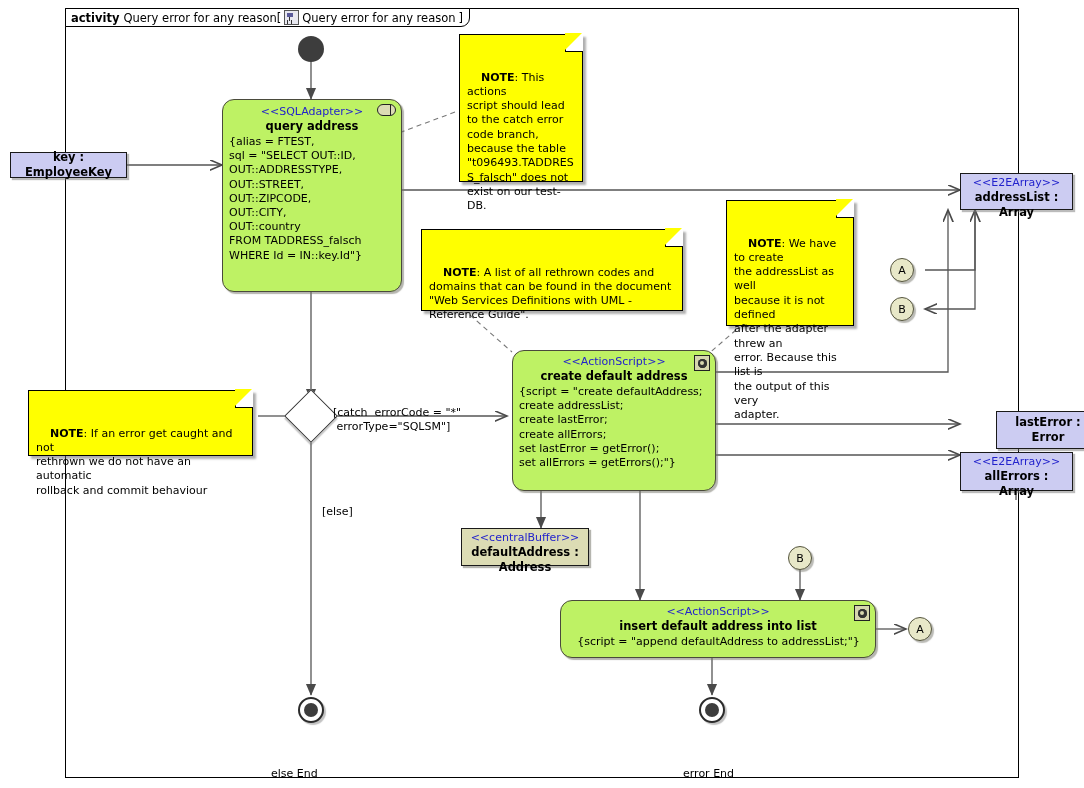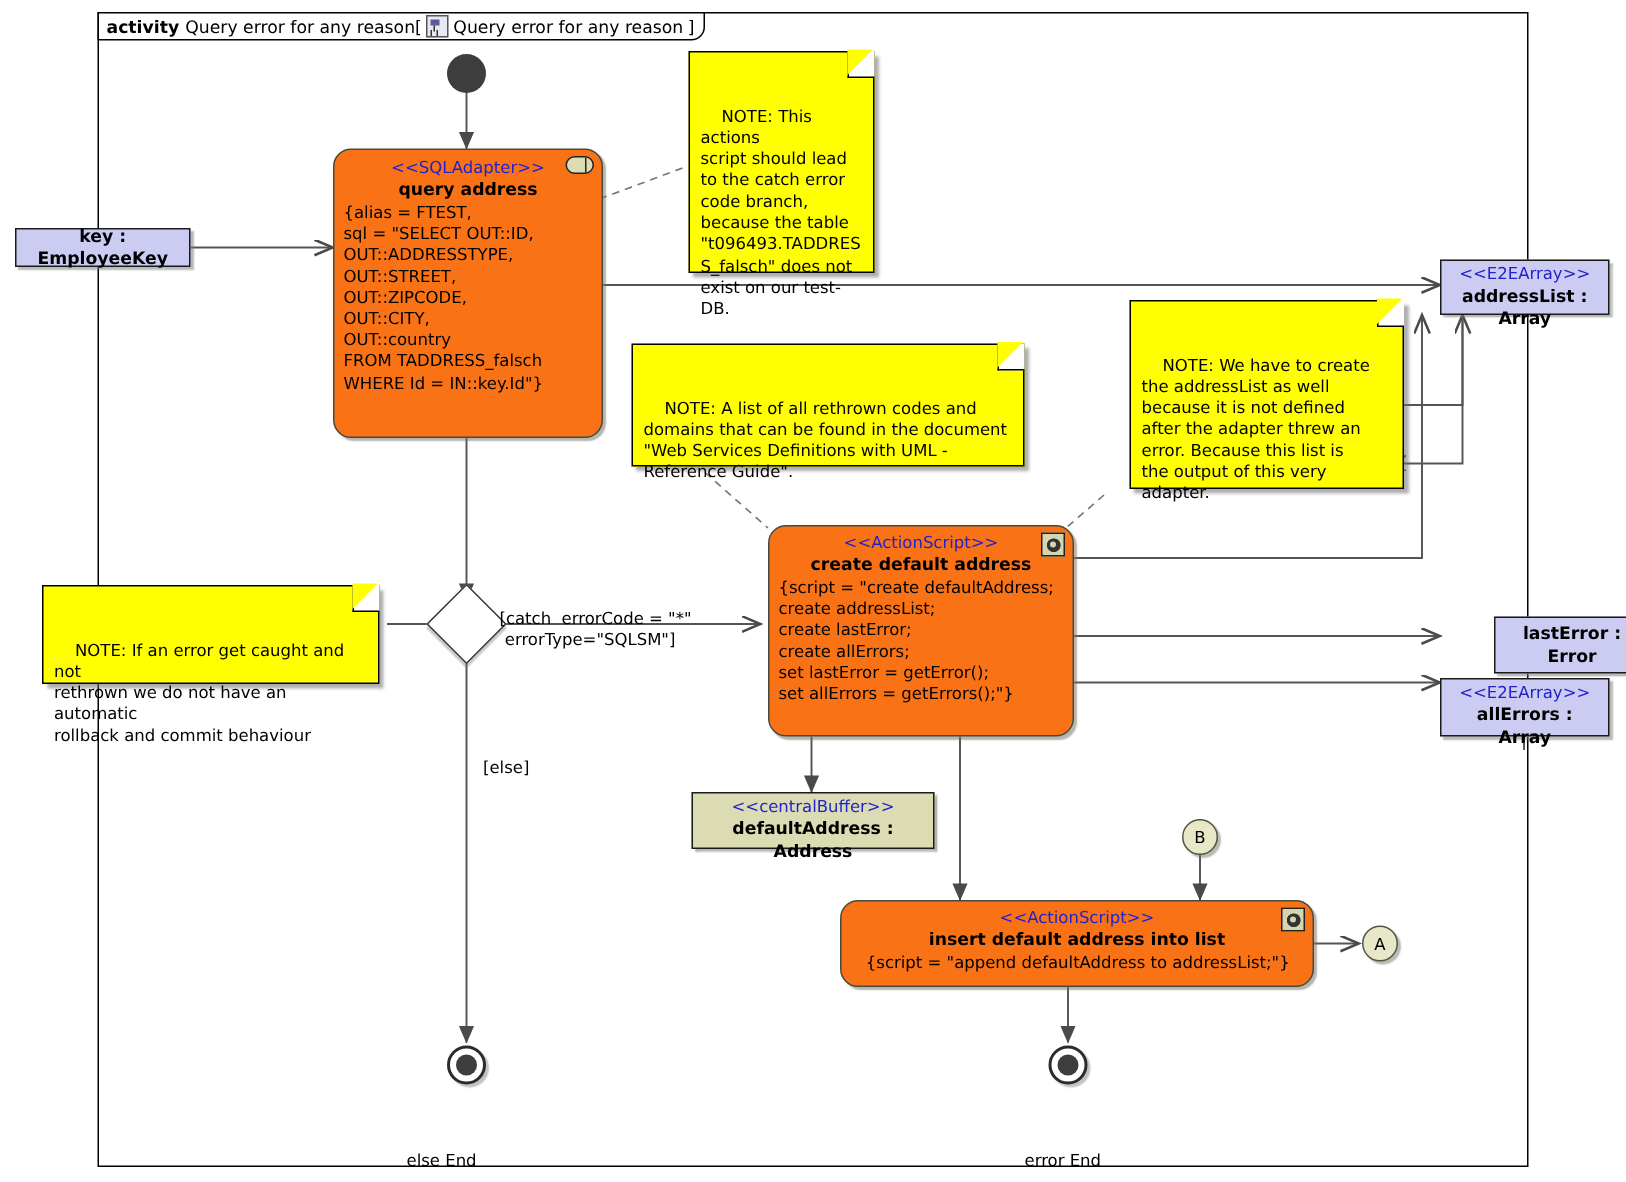--- a/index.html
+++ b/index.html
@@ -32,21 +32,21 @@
     content:"";position:absolute;left:2px;top:2px;width:6px;height:4px;
     background:#5a5a9a;
   }
   .tab-icon:after{
     content:"";position:absolute;left:4px;top:6px;width:1px;height:4px;
     background:#333;box-shadow:-2px 3px 0 0 #333, 2px 3px 0 0 #333, 0 0 0 0 #333;
   }
 
   
   .action{
-    position:absolute;background:#f97316;border:1px solid #4a4a3c;
+    position:absolute;background:#bef264;border:1px solid #4a4a3c;
     border-radius:12px;box-sizing:border-box;
     box-shadow:2px 2px 1px rgba(120,120,110,.55);
   }
   .stereo{color:#2222cc;text-align:center;font-size:11px;line-height:14px;}
   .nodename{font-weight:bold;text-align:center;font-size:11.5px;line-height:15px;}
   .body-lines{font-size:11px;line-height:14.2px;padding:1px 5px 3px 6px;white-space:pre;}
   .corner-icon{position:absolute;right:5px;top:4px;}
   .pill-icon{
     width:17px;height:10px;border:1.4px solid #222;border-radius:6px;
     background:#dcdcb4;position:relative;
@@ -77,21 +77,21 @@
     box-sizing:border-box;box-shadow:2px 2px 1px rgba(120,120,110,.55);
     text-align:center;
   }
 
   
   .note{
     position:absolute;background:#ffff00;border:1px solid #000;box-sizing:border-box;
     box-shadow:3px 3px 2px rgba(110,110,110,.55);
     font-size:11px;line-height:14.3px;padding:7px 6px 5px 7px;white-space:pre-wrap;
   }
-  .note b{font-weight:normal;}
+  .note b{font-weight:bold;}
   .note .fold{
     position:absolute;right:-1px;top:-1px;width:17px;height:17px;
     background:#ffffff;border-left:1px solid #000;border-bottom:1px solid #000;
     transform:none;
   }
   .note .fold:after{
     content:"";position:absolute;left:-1px;top:-1px;width:0;height:0;
     border-left:17px solid #ffff00;border-bottom:17px solid transparent;
   }
 
@@ -231,21 +231,21 @@
     <div class="stereo" style="margin-top:4px;">&lt;&lt;ActionScript&gt;&gt;</div>
     <div class="nodename">create default address</div>
     <div class="body-lines">{script = "create defaultAddress;
 create addressList;
 create lastError;
 create allErrors;
 set lastError = getError();
 set allErrors = getErrors();"}</div>
   </div>
 
-  <div class="buffer" style="left:461px;top:528px;width:162px;height:38px;">
+  <div class="buffer" style="left:461px;top:528px;width:128px;height:38px;">
     <div class="stereo" style="margin-top:2px;">&lt;&lt;centralBuffer&gt;&gt;</div>
     <div class="nodename">defaultAddress : Address</div>
   </div>
 
   <div class="action" style="left:560px;top:600px;width:316px;height:58px;">
     <div class="corner-icon">
         <div class="gear-icon">
           <span></span>
         </div>
       </div>
@@ -300,21 +300,21 @@
   </div>
 
   <div class="note" style="left:421px;top:229px;width:262px;height:82px;">
     <div class="fold"></div>
     <b>NOTE</b><span>: </span><span>A list of all rethrown codes and
 domains that can be found in the document
 "Web Services Definitions with UML -
 Reference Guide".</span>
   </div>
 
-  <div class="note" style="left:753px;top:200px;width:183px;height:126px;">
+  <div class="note" style="left:726px;top:200px;width:128px;height:126px;">
     <div class="fold"></div>
     <b>NOTE</b><span>: </span><span>We have to create
 the addressList as well
 because it is not defined
 after the adapter threw an
 error. Because this list is
 the output of this very
 adapter.</span>
   </div>
 

